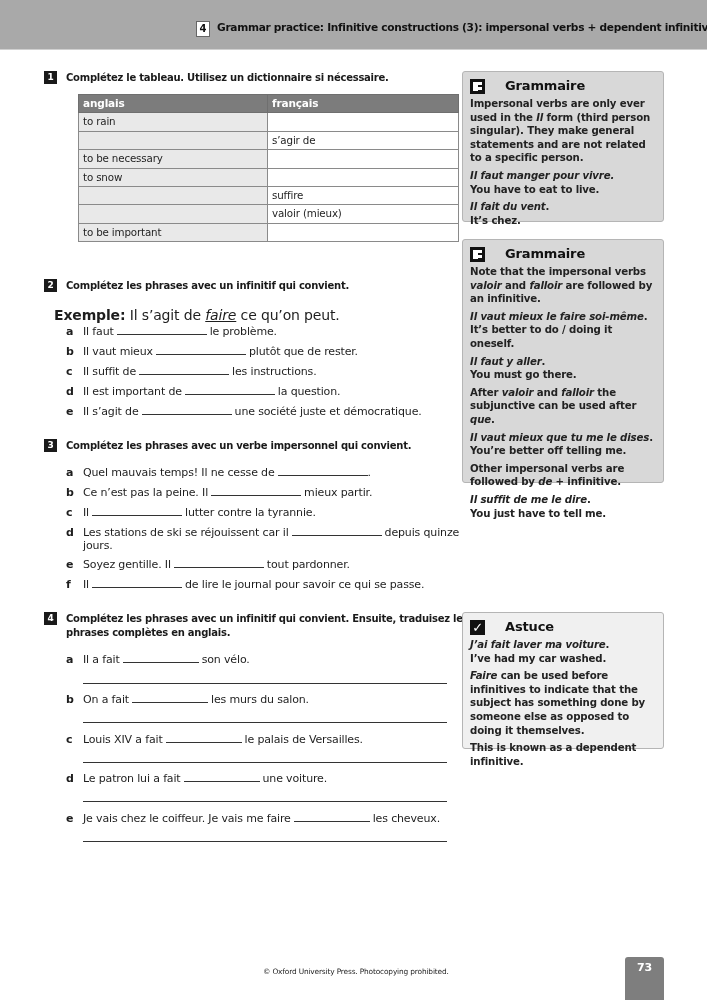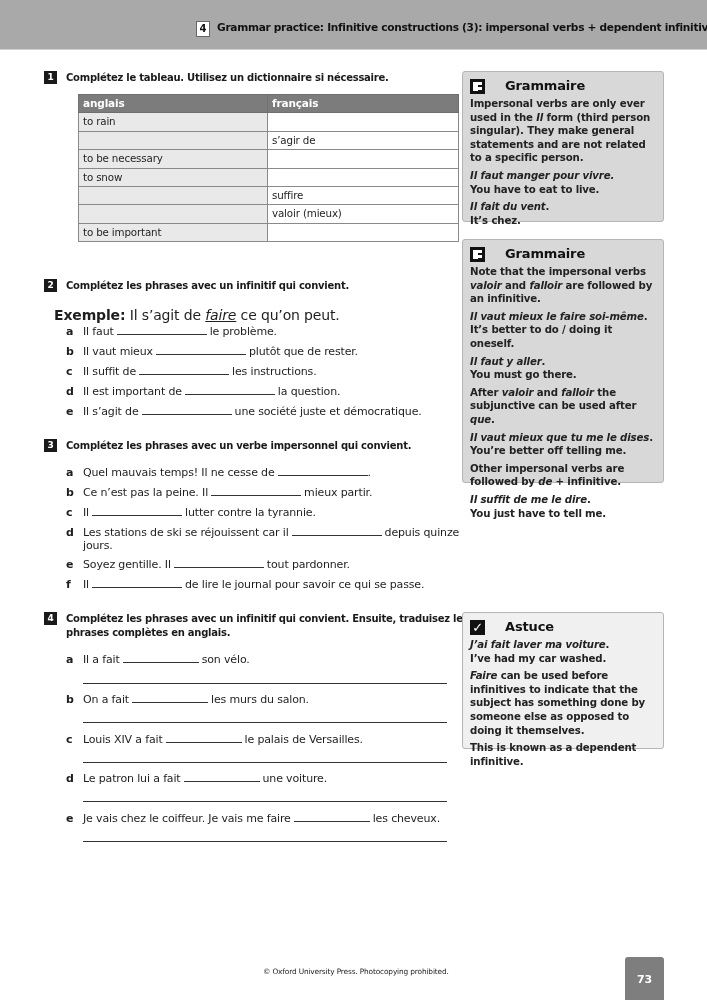--- a/index.html
+++ b/index.html
@@ -41,21 +41,21 @@
   .side .box-title { font-weight: bold; font-size: 13px; color: #111; }
   .side p { margin-bottom: 4px; font-weight: bold; }
   .side p:last-child { margin-bottom: 0; }
   .icon-g { width: 15px; height: 15px; background: #111; position: relative; display: inline-block; }
   .icon-g::before { content: ""; position: absolute; left: 3px; top: 3px; width: 5px; height: 9px; background: #fff; }
   .icon-g::after { content: ""; position: absolute; left: 8px; top: 3px; width: 4px; height: 3px; background: #fff; box-shadow: 0 5px 0 #fff; }
   .icon-check { width: 15px; height: 15px; background: #111; position: relative; display: inline-block; color: #fff; font-size: 13px; line-height: 15px; text-align: center; font-weight: bold; }
 
   
   .footer-text { position: absolute; left: 263px; top: 967px; font-size: 7.4px; color: #222; }
-  .page-tab { position: absolute; left: 625px; top: 957px; width: 39px; height: 43px; background: #7e7e7e; border-radius: 3px 3px 0 0; color: #fff; font-weight: bold; font-size: 11px; text-align: center; padding-top: 16px; }
+  .page-tab { position: absolute; left: 625px; top: 957px; width: 39px; height: 43px; background: #7e7e7e; border-radius: 3px 3px 0 0; color: #fff; font-weight: bold; font-size: 11px; text-align: center; padding-top: 4px; }
 </style>
 </head>
 <body>
 
 <div class="header">
   <div class="unit-box">4</div>
   <div class="title">Grammar practice: Infinitive constructions (3): impersonal verbs + dependent infinitives</div>
 </div>
 
 <div class="ex-num" style="left:44px; top:71px;">1</div>

